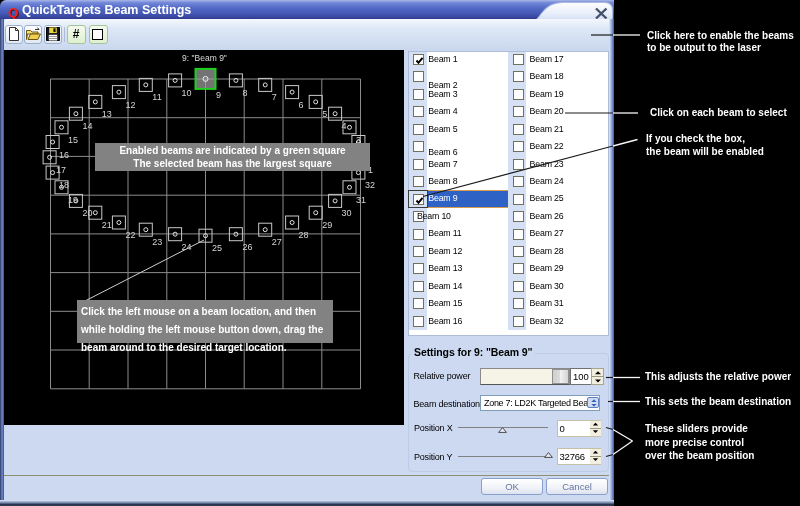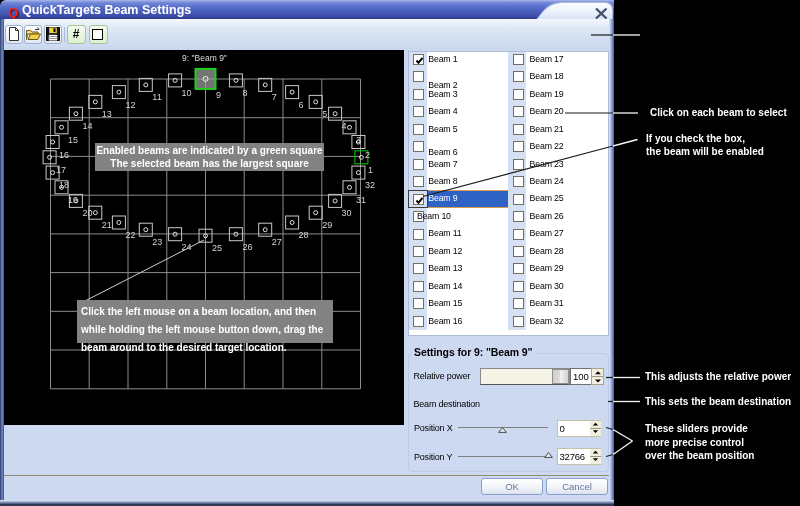--- a/index.html
+++ b/index.html
@@ -16,21 +16,21 @@
 #frameL{position:absolute;left:0;top:19px;width:3.5px;height:482px;background:linear-gradient(90deg,#2c3c66,#7288cc 55%,#3c4a7e);}
 #frameR{position:absolute;left:608.5px;top:19px;width:5.5px;height:482px;background:linear-gradient(90deg,#e2eaf8,#93a9dc 50%,#44589e);}
 #frameB{position:absolute;left:0;top:500px;width:614px;height:6px;background:linear-gradient(180deg,#e7eefb 0%,#8195b8 40%,#2c3550 75%,#333d58 100%);}
 #toolbar{position:absolute;left:3.5px;top:19px;width:605px;height:31px;background:linear-gradient(180deg,#f4f8fd 0,#dde8f6 30%,#c9d7ee 100%);border-top-left-radius:4px;}
 .tbtn{position:absolute;top:25.4px;width:18px;height:18.5px;background:linear-gradient(180deg,#ffffff,#e2e8f2);border:1px solid #9eb0d0;border-radius:3px;}
 .tbtn.green{background:linear-gradient(180deg,#f5fbef,#ddf0cf);border:1px solid #a5c496;width:19px;}
 #tsep{position:absolute;left:63.5px;top:27px;width:1px;height:15px;background:#aabcd8;}
 #canvas{position:absolute;left:3.5px;top:50px;width:400.5px;height:374.5px;background:#000;}
 #cvtitle{position:absolute;left:122px;top:52.5px;width:165px;text-align:center;font-size:8.5px;color:#dcdcdc;}
 .graybox{position:absolute;background:#828282;color:#fff;font-weight:bold;font-size:10px;line-height:13px;}
-#gb1{left:95px;top:142.5px;width:229px;height:28px;text-align:center;padding-top:1px;}
+#gb1{left:95px;top:142.5px;width:275px;height:28px;text-align:center;padding-top:1px;}
 #gb2{left:77px;top:299.5px;width:256px;height:43px;padding:3px 0 0 4px;line-height:18px;}
 #showbtn{position:absolute;left:489.5px;top:25.5px;width:119.5px;height:19.5px;background:linear-gradient(180deg,#f6fdf2 0,#e9f8df 45%,#d7efc7 100%);border:1px solid #9db894;border-radius:3px;}
 #showbtn span{position:absolute;left:24px;top:3.5px;font-size:9.5px;letter-spacing:-0.2px;font-weight:bold;color:#111;}
 #list{position:absolute;left:408px;top:50.5px;width:200.5px;height:285.5px;background:#fff;border:1px solid #aebcd6;}
 .band{position:absolute;top:0;width:18px;height:278.7px;background:#d6e0f4;}
 .cb{position:absolute;width:11px;height:11px;background:#fff;border:1px solid #70705f;}
 .ck{position:absolute;left:1px;top:1px;}
 .row{position:absolute;font-size:8.8px;letter-spacing:-0.2px;color:#000;height:17.45px;line-height:17.45px;}
 #sel9{position:absolute;left:19px;top:138.9px;width:80px;height:17.45px;background:#2e62c4;border-top:1px solid #d89c50;border-bottom:1px solid #d89c50;}
 #foc9{position:absolute;left:-1px;top:138.6px;width:19.5px;height:18px;border:1px solid #3a3a3a;}
@@ -315,20 +315,28 @@
       </div>
     <div class="valbox" style="left:570px;top:367.5px;width:22px;height:17.5px;padding:2.5px 0 0 2px;">100</div>
     <div class="spin" style="left:591px;top:367.5px;width:13px;height:17.5px;border:1px solid #a9a58a;">
       <div class="dv" style="top:7.8px;"></div>
       <svg width="8" height="16" viewBox="0 0 8 16">
           <path d="M4,2.2 L7,5.2 H1 Z" fill="#000"></path>
           <path d="M4,13.6 L1,10.6 H7 Z" fill="#000"></path>
         </svg>
     </div>
     <div class="flabel" style="left:413.5px;top:398.5px;">Beam destination</div>
+    <div id="combo">Zone 7: LD2K Targeted Bea
+      <div id="combobtn">
+          <svg width="10" height="10" viewBox="0 0 10 10" style="position:absolute;left:0.5px;top:0;">
+            <path d="M5,1.2 L7.6,4 H2.4 Z" fill="#3a5fae"></path>
+            <path d="M5,8.8 L2.4,6 H7.6 Z" fill="#3a5fae"></path>
+          </svg>
+        </div>
+    </div>
     <div class="flabel" style="left:414px;top:422.5px;">Position X</div>
     <div class="track" style="left:458px;top:426.8px;width:90px;"></div>
     <svg class="abs" style="left:498px;top:426.5px;" width="9" height="6" viewBox="0 0 9 6">
         <path d="M4.5,0.6 L8.4,5.4 H0.6 Z" fill="#e6ecf6" stroke="#4a4a4a"></path>
       </svg>
     <div class="abs" style="left:556.5px;top:420px;width:44.5px;height:16.5px;background:#f2efe0;border:1px solid #c5c1a6;"></div>
     <div class="valbox" style="left:557.5px;top:421px;width:32px;height:14.5px;border:none;padding:1.5px 0 0 2px;">0</div>
     <div class="spin" style="left:589.5px;top:421px;width:11px;height:14.5px;">
       <div class="dv" style="top:6.9px;"></div>
       <svg width="7" height="14" viewBox="0 0 7 14">
@@ -350,20 +358,21 @@
           <path d="M3.5,12 L0.8,9.2 H6.2 Z" fill="#000"></path>
         </svg>
     </div>
     <div id="divider"></div>
     <div class="xpbtn" style="left:481px;width:62px;">OK</div>
     <div class="xpbtn" style="left:546px;width:62px;">Cancel</div>
     <div id="frameL"></div>
     <div id="frameR"></div>
     <div id="frameB"></div>
   </div>
+  <div class="ann" style="left:647px;top:30px;">Click here to enable the beams<br>to be output to the laser</div>
   <div class="ann" style="left:650px;top:107.3px;">Click on each beam to select</div>
   <div class="ann" style="left:646px;top:133.3px;">If you check the box,<br>the beam will be enabled</div>
   <div class="ann" style="left:645px;top:371.3px;">This adjusts the relative power</div>
   <div class="ann" style="left:645px;top:395.6px;">This sets the beam destination</div>
   <div class="ann" style="left:645px;top:421.9px;line-height:13.7px;">These sliders provide<br>more precise control<br>over the beam position</div>
   <svg id="overlay" width="800" height="506" viewBox="0 0 800 506">
     <g stroke="#1a1a1a" stroke-width="1.2" fill="none">
       <line x1="591" y1="35" x2="613" y2="35"></line>
       <line x1="565" y1="113" x2="613" y2="113"></line>
       <line x1="423" y1="196.5" x2="613" y2="146"></line>

